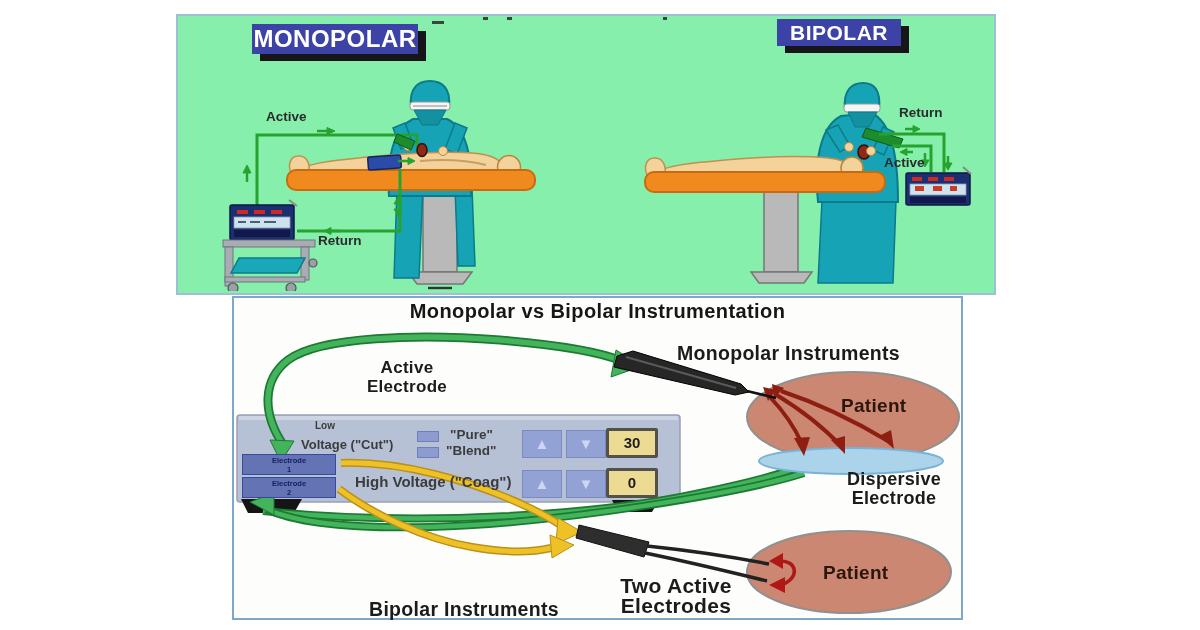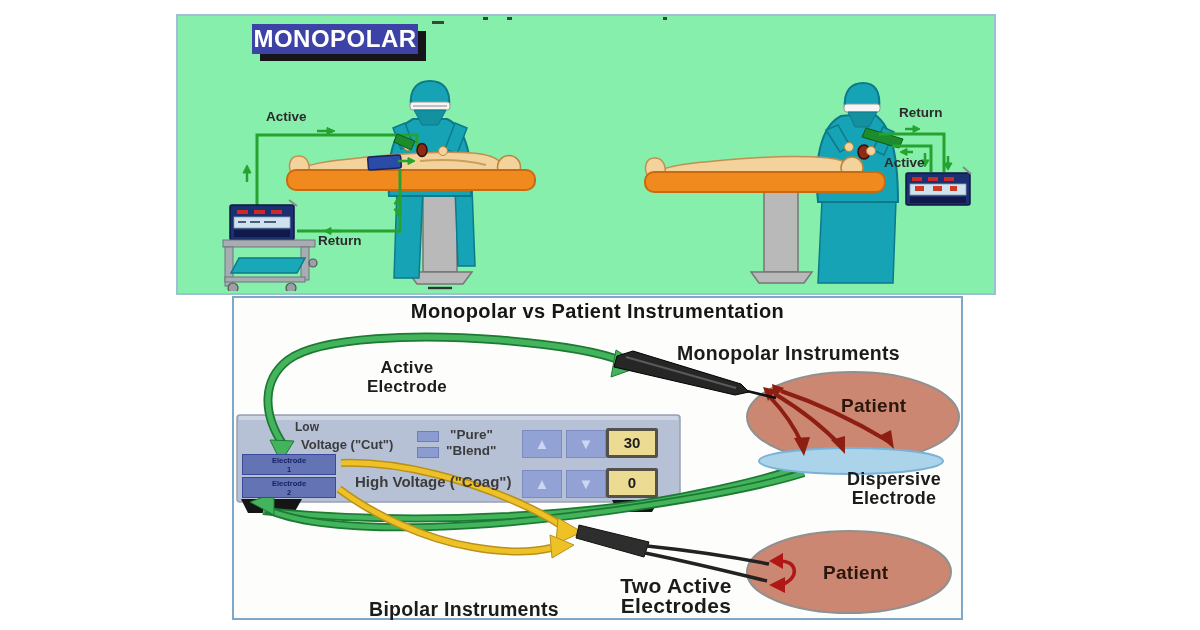--- a/index.html
+++ b/index.html
@@ -157,20 +157,21 @@
           <rect x="915" y="186" width="9" height="5" fill="#cc3a2a"></rect>
             <rect x="933" y="186" width="9" height="5" fill="#cc3a2a"></rect>
             <rect x="950" y="186" width="7" height="5" fill="#cc3a2a"></rect>
           <rect x="910" y="197" width="56" height="6" fill="#10194a"></rect>
           <line x1="963" y1="167" x2="971" y2="174" stroke="#8a8a8a" stroke-width="2"></line>
         </g>
       </g>
     </svg>
 
     <div class="titlebox" style="left:74px;top:8px;width:166px;height:30px;font-size:24px;">MONOPOLAR</div>
+    <div class="titlebox" style="left:599px;top:3px;width:124px;height:27px;font-size:21px;">BIPOLAR</div>
     <div class="lbl" style="left:88px;top:94px;font-size:13.5px;">Active</div>
     <div class="lbl" style="left:140px;top:218px;font-size:13.5px;">Return</div>
     <div class="lbl" style="left:721px;top:90px;font-size:13.5px;">Return</div>
     <div class="lbl" style="left:706px;top:140px;font-size:13.5px;">Active</div>
   </div>
 
   <div class="panel bottom">
 
     <svg width="727" height="320" viewBox="234 298 727 320">
 
@@ -231,21 +232,21 @@
         <path d="M647,546 C695,551 733,557 769,564" fill="none" stroke="#222" stroke-width="3.5"></path>
         <path d="M645,553 C694,563 730,572 767,581" fill="none" stroke="#222" stroke-width="3.5"></path>
       </g>
       <g stroke="#b01818" fill="#b01818">
         <path d="M779,561 C797,560 801,578 781,585" fill="none" stroke-width="3.5"></path>
         <polygon points="783,553 769,561 783,569" stroke="none"></polygon>
         <polygon points="785,577 769,585 785,593" stroke="none"></polygon>
       </g>
     </svg>
 
-    <div class="bp-title">Monopolar vs Patient Instrumentation</div>
+    <div class="bp-title">Monopolar vs Bipolar Instrumentation</div>
 
     <div class="lbl big center" style="left:118px;top:60px;width:110px;font-size:17px;line-height:19px;">
       <div>Active</div>
       <div>Electrode</div>
     </div>
 
     <div class="lbl big" style="left:443px;top:45px;font-size:19.5px;">Monopolar Instruments</div>
 
     <div class="lbl big" style="left:607px;top:98px;color:#2b150c;">Patient</div>
 
@@ -256,21 +257,21 @@
 
     <div class="lbl big" style="left:135px;top:259px;font-size:19.5px;margin-top:42px;">Bipolar Instruments</div>
 
     <div class="lbl big center" style="left:366px;top:278px;width:152px;font-size:21px;line-height:19.5px;">
       <div>Two Active</div>
       <div>Electrodes</div>
     </div>
 
     <div class="lbl big" style="left:589px;top:265px;color:#2b150c;">Patient</div>
 
-    <div class="lbl gen-text" style="left:61px;top:123px;font-size:12px;">Low</div>
+    <div class="lbl gen-text" style="left:81px;top:123px;font-size:10px;">Low</div>
     <div class="lbl gen-text" style="left:67px;top:140px;font-size:13px;">Voltage ("Cut")</div>
 
     <div class="minibtn" style="left:183px;top:133px;"></div>
     <div class="minibtn" style="left:183px;top:149px;"></div>
 
     <div class="lbl gen-text" style="left:216px;top:130px;font-size:13.5px;">"Pure"</div>
     <div class="lbl gen-text" style="left:212px;top:146px;font-size:13.5px;">"Blend"</div>
 
     <div class="lbl gen-text" style="left:121px;top:176px;font-size:15px;">High Voltage ("Coag")</div>
 

